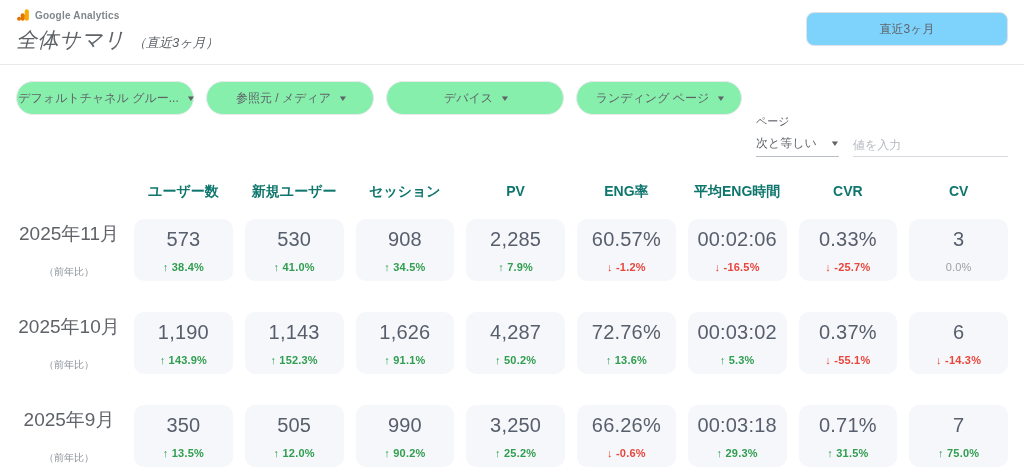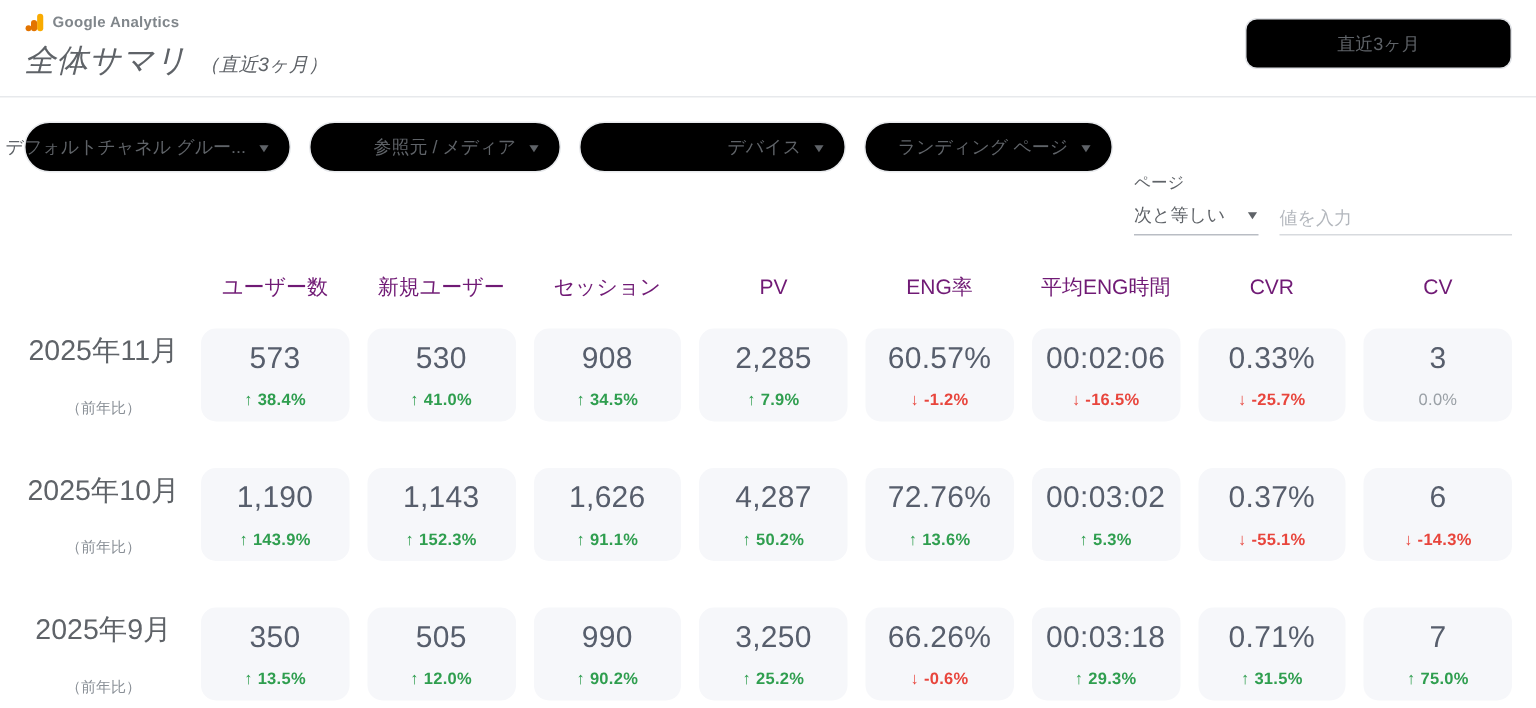--- a/index.html
+++ b/index.html
@@ -7,49 +7,49 @@
     font-family:"Liberation Sans","DejaVu Sans",sans-serif; color:#5f6368; }
 
   
   .page-header { position:relative; padding:8px 16px 10px 16px; border-bottom:1px solid #e7e9ec; }
   .logo-row { display:flex; align-items:center; gap:5px; }
   .logo-row svg { display:block; }
   .logo-text { font-size:10px; font-weight:600; color:#80868b; letter-spacing:.2px; }
   .title-row { margin-top:4px; display:flex; align-items:baseline; gap:8px;font-style:italic; }
   .page-title { font-size:21px; font-weight:400; color:#5f6368; letter-spacing:.5px; }
   .page-subtitle { font-size:13px; color:#5f6368; }
-  .date-range-btn { position:absolute; right:16px; top:12px; width:178px; height:34px;
-    border:1px solid #e0e2e6; border-radius:8px; background:#000000; color:#5f6368;
+  .date-range-btn { position:absolute; right:16px; top:12px; width:202px; height:34px;
+    border:1px solid #e0e2e6; border-radius:8px; background:#7dd3fc; color:#5f6368;
     font-size:12px; display:flex; align-items:center; justify-content:center; cursor:pointer; }
 
   
   .filter-bar { display:flex; align-items:flex-start; padding:10px 16px 0 16px; gap:12px; }
-  .pill { margin-top:6px; height:34px; border:1px solid #e8eaed; border-radius:17px; background:#000000;
-    display:flex; align-items:center; justify-content:flex-end; padding:0 13px 0 16px;
+  .pill { margin-top:6px; height:34px; border:1px solid #e8eaed; border-radius:17px; background:#86efac;
+    display:flex; align-items:center; justify-content:center; padding:0 13px 0 16px;
     font-size:12px; color:#5f6368; cursor:pointer; white-space:nowrap; }
   .pill:nth-of-type(1){ width:178px; }
   .pill:nth-of-type(2){ width:168px; }
   .pill:nth-of-type(3){ width:178px; }
   .pill:nth-of-type(4){ width:166px; }
   .caret { font-size:8px; color:#5f6368; margin-left:8px; transform:scaleX(1.3); }
   .page-filter { margin-left:auto; width:252px; padding-top:2px; }
   .page-filter-label { font-size:11px; color:#5f6368; margin-bottom:6px;margin-top:37px; }
   .page-filter-row { display:flex; gap:14px; align-items:flex-end; }
   .condition-select { display:flex; align-items:center; justify-content:space-between; width:92px;
     border-bottom:1px solid #b9bdc4; padding-bottom:4px; font-size:12px; color:#5f6368; cursor:pointer; }
   .value-input { flex:1; border:none; border-bottom:1px solid #d7dade; outline:none;
     font-size:12px; padding:0 0 4px 0; color:#5f6368; background:transparent;
     font-family:"Liberation Sans","DejaVu Sans",sans-serif; }
   .value-input::placeholder { color:#b3b7bd; }
 
   
   .metrics { padding:26px 16px 0 16px; }
   .grid { display:grid; grid-template-columns:106px repeat(8,1fr); column-gap:12px; }
   .head-row { margin-bottom:18px; }
-  .col-head { text-align:center; font-size:14px; font-weight:400; color:#701a75; }
+  .col-head { text-align:center; font-size:14px; font-weight:700; color:#0f766e; }
   .data-row { margin-bottom:31px; align-items:center; }
   .row-label { text-align:center; }
   .row-month { font-size:19px; color:#5f6368; white-space:nowrap; }
   .row-sub { font-size:10px; color:#8a9097; margin-top:18px; }
   .card { height:62px; background:#f6f7fa; border-radius:10px; display:flex; flex-direction:column;
     align-items:center; justify-content:center; gap:10px; }
   .card-value { font-size:20px; color:#575e6c; letter-spacing:.2px; white-space:nowrap; }
   .card-delta { font-size:11px; font-weight:600; letter-spacing:.2px; }
   .card-delta.up { color:#2f9e4f; }
   .card-delta.down { color:#e8453c; }

